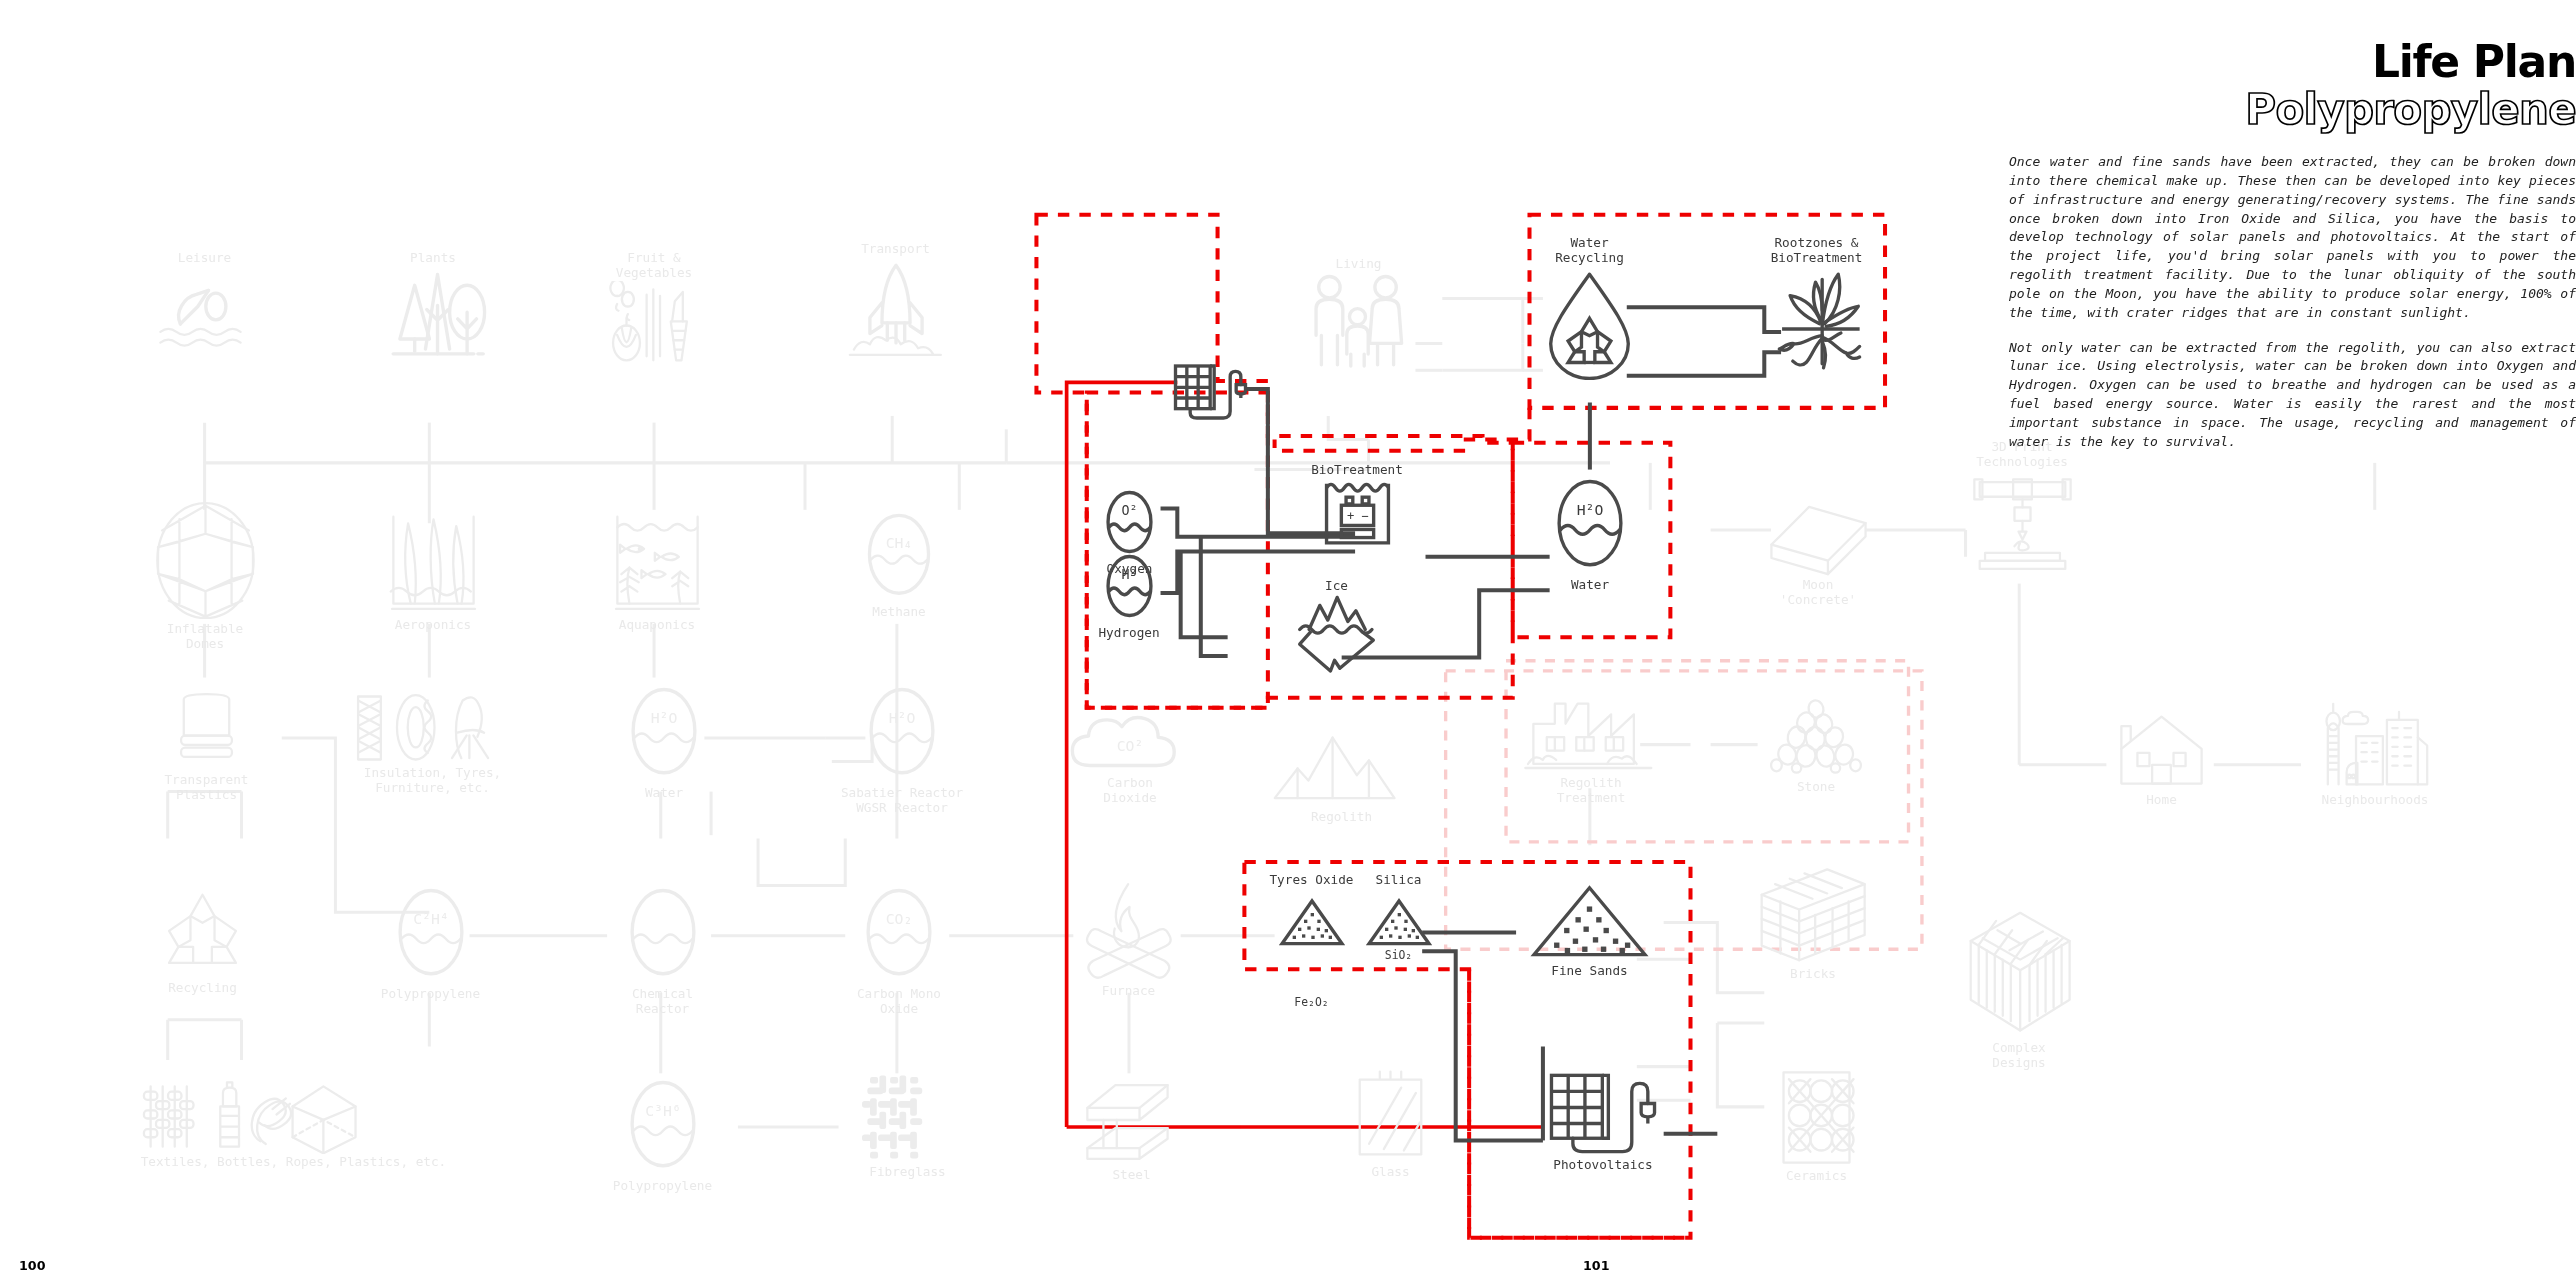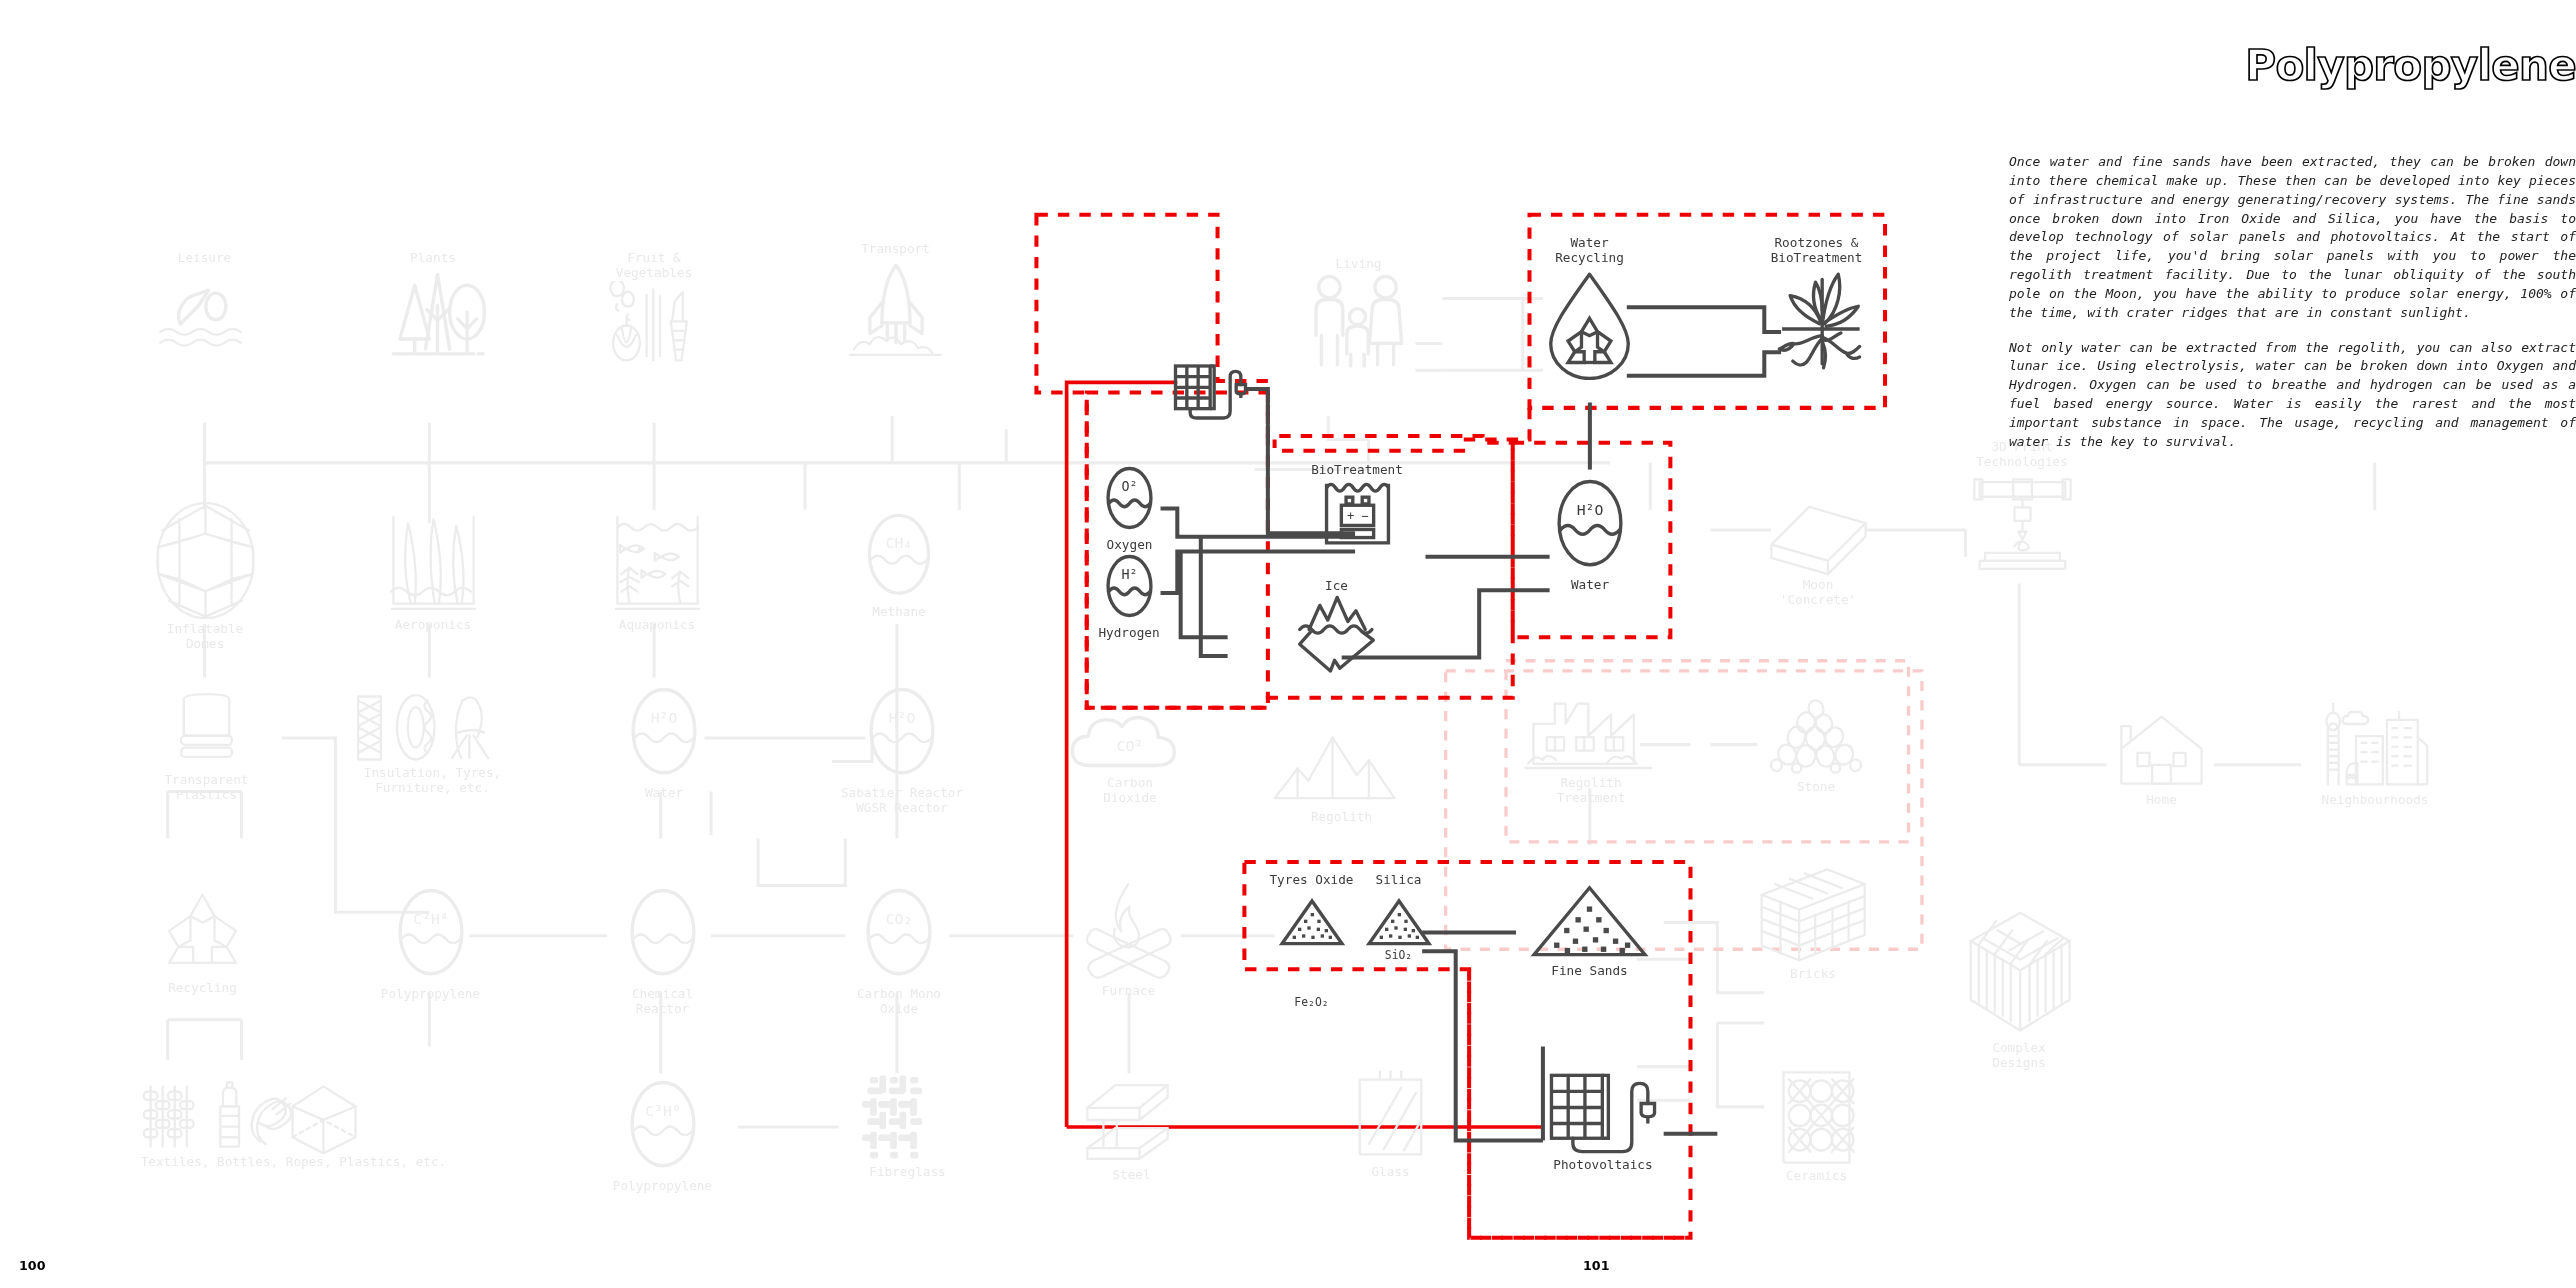--- a/index.html
+++ b/index.html
@@ -700,21 +700,21 @@
         <path class="fg-stroke" d="M96,20 L96,146"></path>
         <path class="fg-stroke-sq" d="M36,94 L152,94"></path>
         <path class="fg-stroke" d="M96,104 C78,106 66,118 54,116 C46,114 40,120 32,124 M54,116 C48,124 40,128 32,124"></path>
         <path class="fg-stroke" d="M96,108 C84,120 80,136 72,144 C66,150 58,148 52,142"></path>
         <path class="fg-stroke" d="M96,106 C112,112 120,126 132,130 C140,132 146,126 152,120 M132,130 C136,138 144,140 152,136"></path>
         <path class="fg-stroke" d="M96,112 C102,126 102,140 98,152"></path>
         <path class="fg-stroke" d="M96,110 C108,114 114,104 124,100"></path>
       </svg>
     </div>
 
-    <div class="node fg" style="left:1079px;top:463px;width:101px;">
+    <div class="node fg" style="left:1079px;top:487px;width:101px;">
       <svg class="icon" width="67" height="74" viewBox="0 0 100 110">
         <ellipse class="fg-stroke" cx="50" cy="52" rx="32" ry="44"></ellipse>
         <path class="fg-stroke" stroke-width="4" d="M19,60 q7.8,-10 15.5,0 t15.5,0 t15.5,0 t15.5,0"></path>
         <text x="50" y="42" text-anchor="middle" font-family="DejaVu Sans Mono, monospace" font-size="20" fill="#3b3b3b">O²</text>
       </svg>
       <div class="lbl">Oxygen</div>
     </div>
 
     <div class="node fg" style="left:1072px;top:551px;width:114px;">
       <svg class="icon" width="67" height="74" viewBox="0 0 100 110">
@@ -834,20 +834,21 @@
         <path class="fg-stroke" stroke-width="6" d="M40,102 L40,110 q0,12 14,12 L114,122 q14,0 14,-14 L128,32 q0,-12 12,-12 q12,0 12,12 L152,50"></path>
         <path class="fg-stroke-sq" stroke-width="5" d="M142,50 L162,50 L162,64 q0,6 -10,6 q-10,0 -10,-6 Z"></path>
         <path class="fg-stroke-sq" stroke-width="5" d="M152,70 L152,80"></path>
       </svg>
       <div class="lbl">Photovoltaics</div>
     </div>
 
   </div>
 
   <div id="title-block">
+    <div class="title-main">Life Plan</div>
     <div class="title-sub">Polypropylene</div>
   </div>
 
   <div id="body-copy">
     <p>Once water and fine sands have been extracted, they can be broken down into there chemical make up. These then can be developed into key pieces of infrastructure and energy generating/recovery systems. The fine sands once broken down into Iron Oxide and Silica, you have the basis to develop technology of solar panels and photovoltaics. At the start of the project life, you'd bring solar panels with you to power the regolith treatment facility. Due to the lunar obliquity of the south pole on the Moon, you have the ability to produce solar energy, 100% of the time, with crater ridges that are in constant sunlight.</p>
     <p>Not only water can be extracted from the regolith, you can also extract lunar ice. Using electrolysis, water can be broken down into Oxygen and Hydrogen. Oxygen can be used to breathe and hydrogen can be used as a fuel based energy source. Water is easily the rarest and the most important substance in space. The usage, recycling and management of water is the key to survival.</p>
   </div>
 
   <div class="pagenum" id="page-left">100</div>
   <div class="pagenum" id="page-right">101</div>

